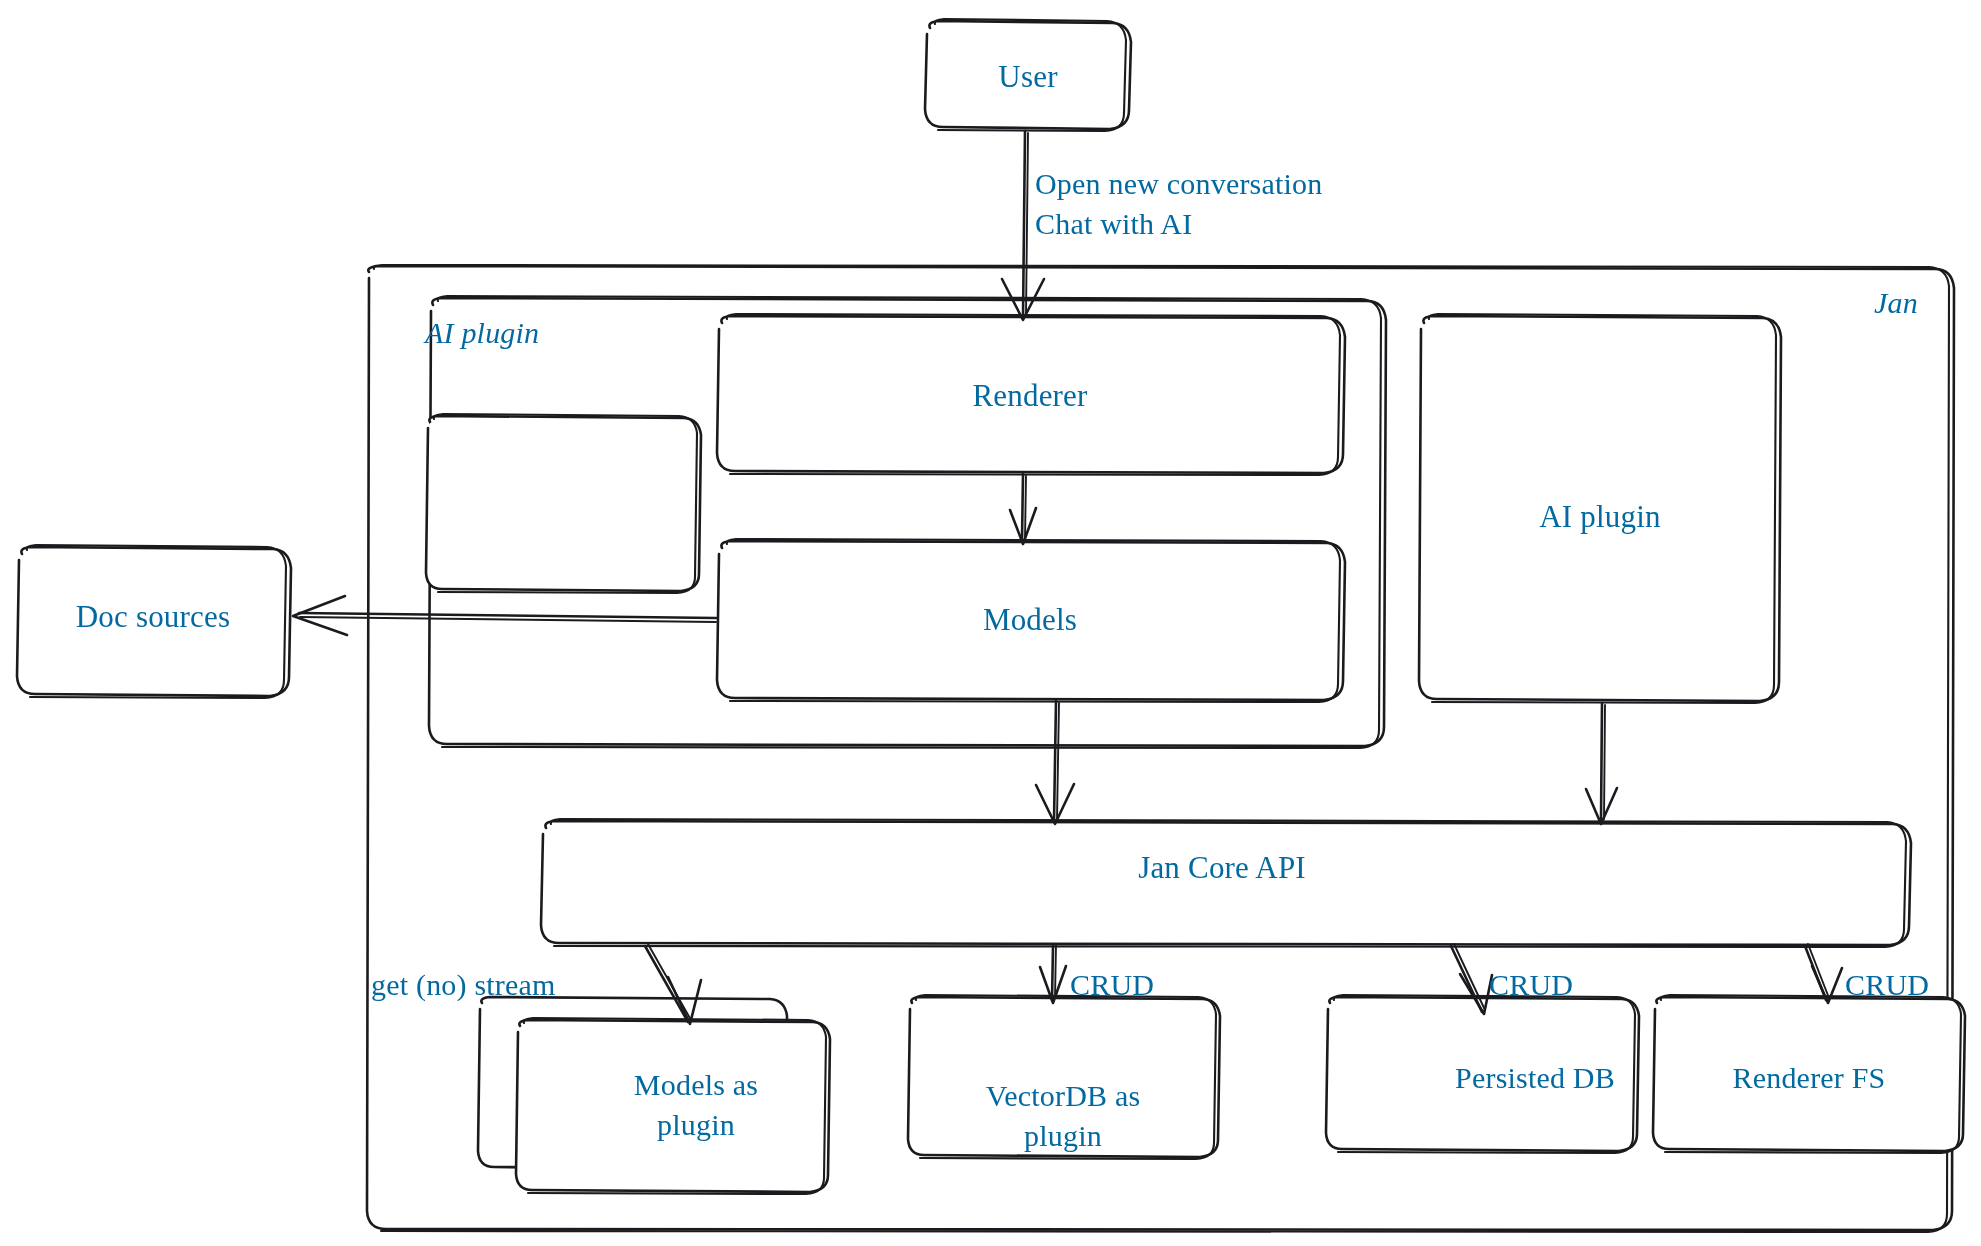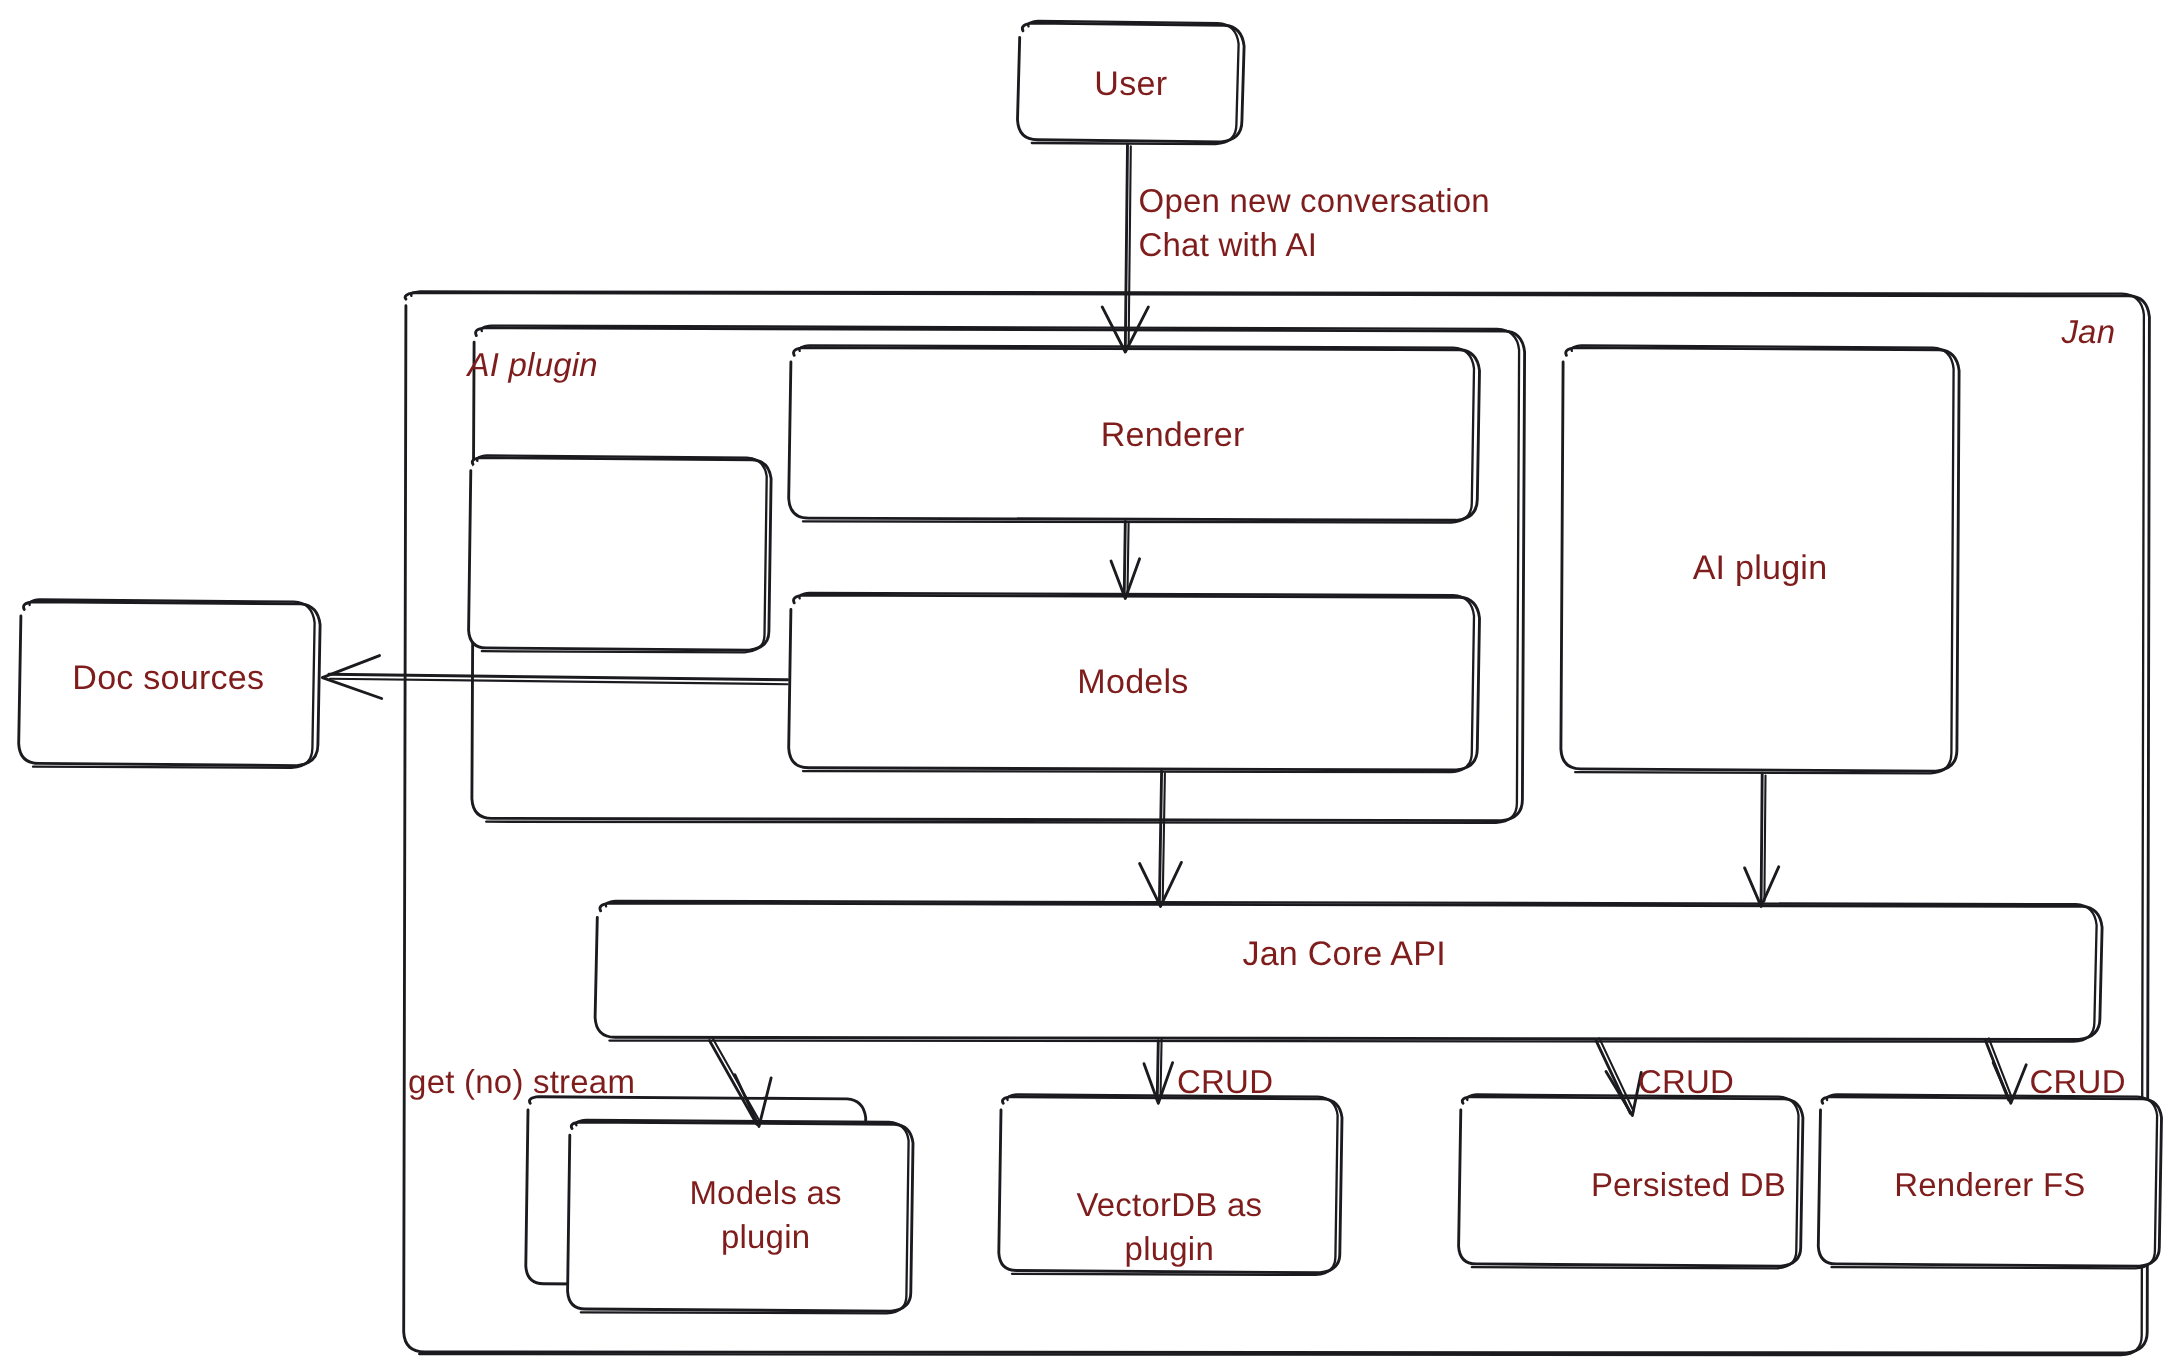--- a/index.html
+++ b/index.html
@@ -19,22 +19,22 @@
   }
   #sketch {
     position: absolute;
     left: 0;
     top: 0;
     width: 1981px;
     height: 1246px;
   }
   .lbl {
     position: absolute;
-    color: #7f1d1d;
-    font-family: Liberation Sans, sans-serif;
+    color: #0369a1;
+    font-family: Liberation Serif, serif;
     font-weight: 400;
     white-space: pre;
     line-height: 1.32;
     letter-spacing: 0.2px;
     pointer-events: none;
   }
   .centered {
     transform: translate(-50%, -50%);
     text-align: center;
   }
@@ -187,21 +187,21 @@
 
   <div class="lbl node-label centered" style="left:1028px; top:77px;">User</div>
 
   <div class="lbl group-label" style="left:1874px; top:283px;text-align:center;">Jan</div>
 
   <div class="lbl group-label" style="left:425px; top:313px;">AI plugin</div>
 
   <div class="lbl edge-label" style="left:1035px; top:164px;"><span>Open new conversation
 Chat with AI</span></div>
 
-  <div class="lbl node-label centered" style="left:1066px; top:396px;">Renderer</div>
+  <div class="lbl node-label centered" style="left:1030px; top:396px;">Renderer</div>
 
   <div class="lbl node-label centered" style="left:1030px; top:620px;">Models</div>
 
   <div class="lbl node-label centered" style="left:1600px; top:517px;">AI plugin</div>
 
   <div class="lbl node-label centered" style="left:153px; top:617px;">Doc sources</div>
 
   <div class="lbl node-label centered" style="left:1222px; top:868px;">Jan Core API</div>
 
 

